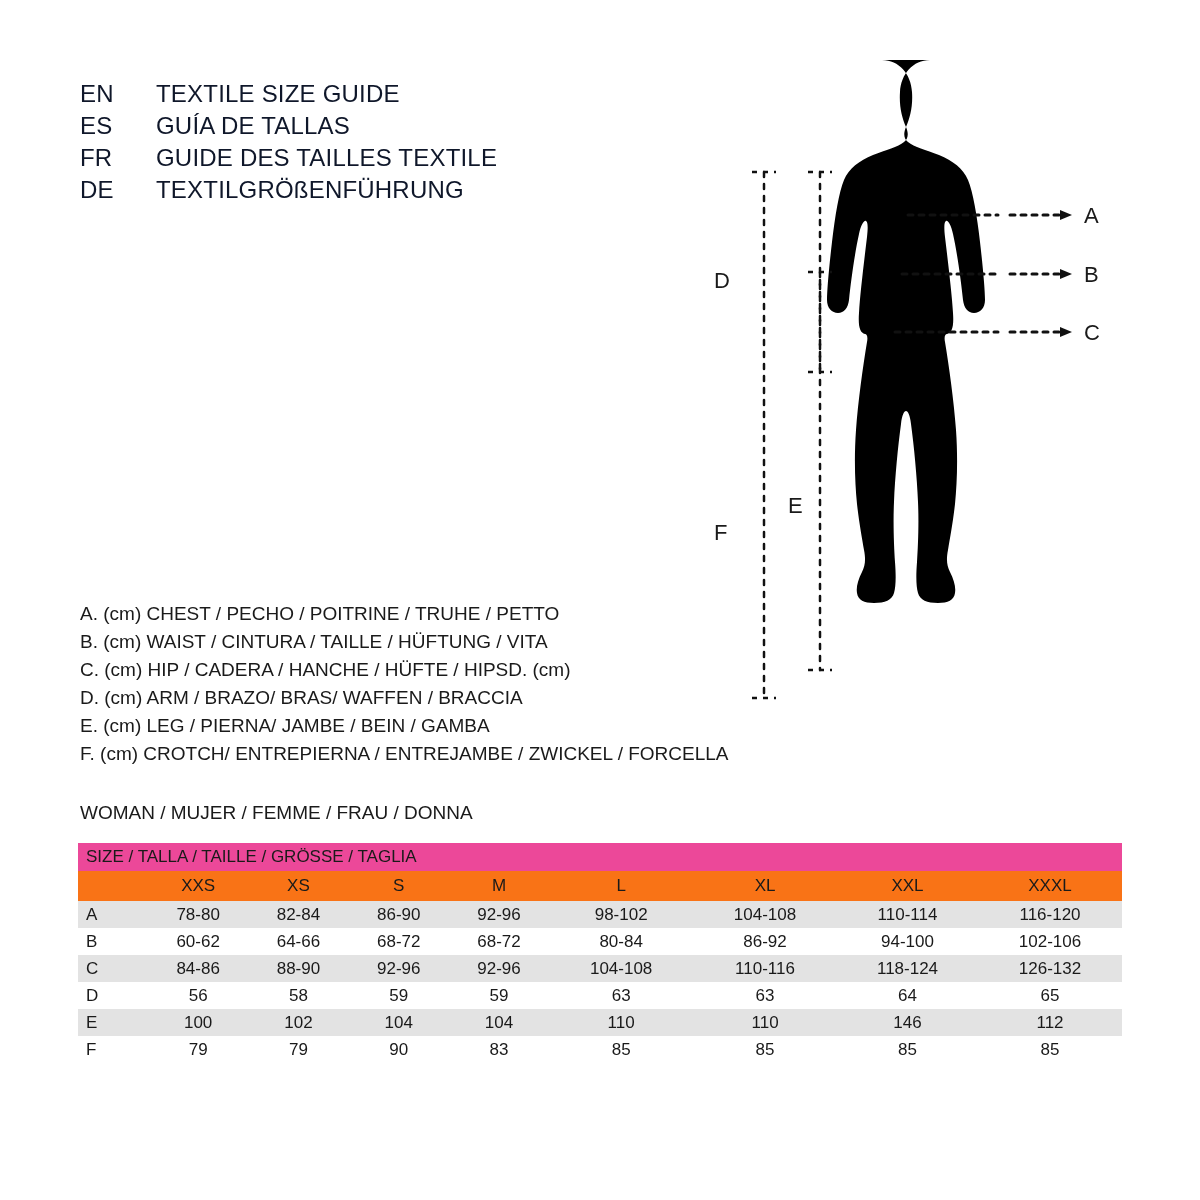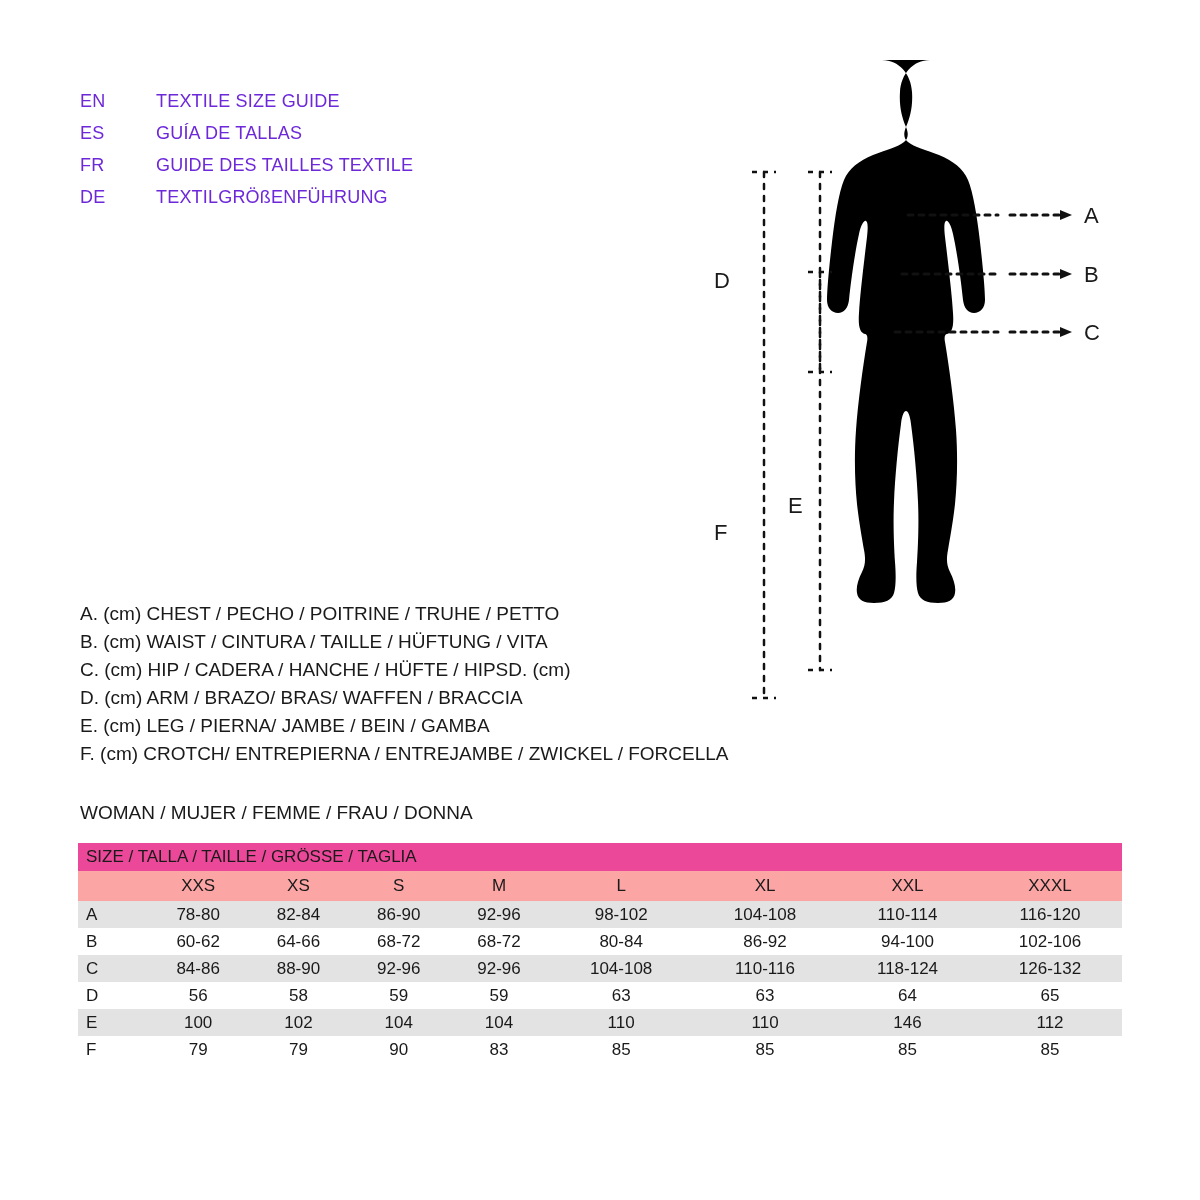--- a/index.html
+++ b/index.html
@@ -18,25 +18,25 @@
 
   
   #title-block {
     position: absolute;
     left: 80px;
     top: 80px;
     width: 560px;
   }
   .title-row {
     display: flex;
-    align-items: flex-end;
+    align-items: flex-start;
     height: 32px;
-    font-size: 18px;
+    font-size: 24px;
     letter-spacing: 0.2px;
-    color: #6d28d9;
+    color: #0f172a;
   }
   .title-lang {
     width: 76px;
     flex: 0 0 76px;
   }
   .title-text {
     flex: 1 1 auto;
   }
 
   
@@ -91,21 +91,21 @@
   }
   #size-table tr.plain td {
     background: #ffffff;
   }
   #size-table td.rowlabel {
     text-align: left;
     padding-left: 8px;
     width: 62px;
   }
   #size-table .colhead td {
-    background: #fca5a5;
+    background: #f97316;
     height: 30px;
   }
 
   
   #figure-area {
     position: absolute;
     left: 680px;
     top: 20px;
     width: 460px;
     height: 760px;

